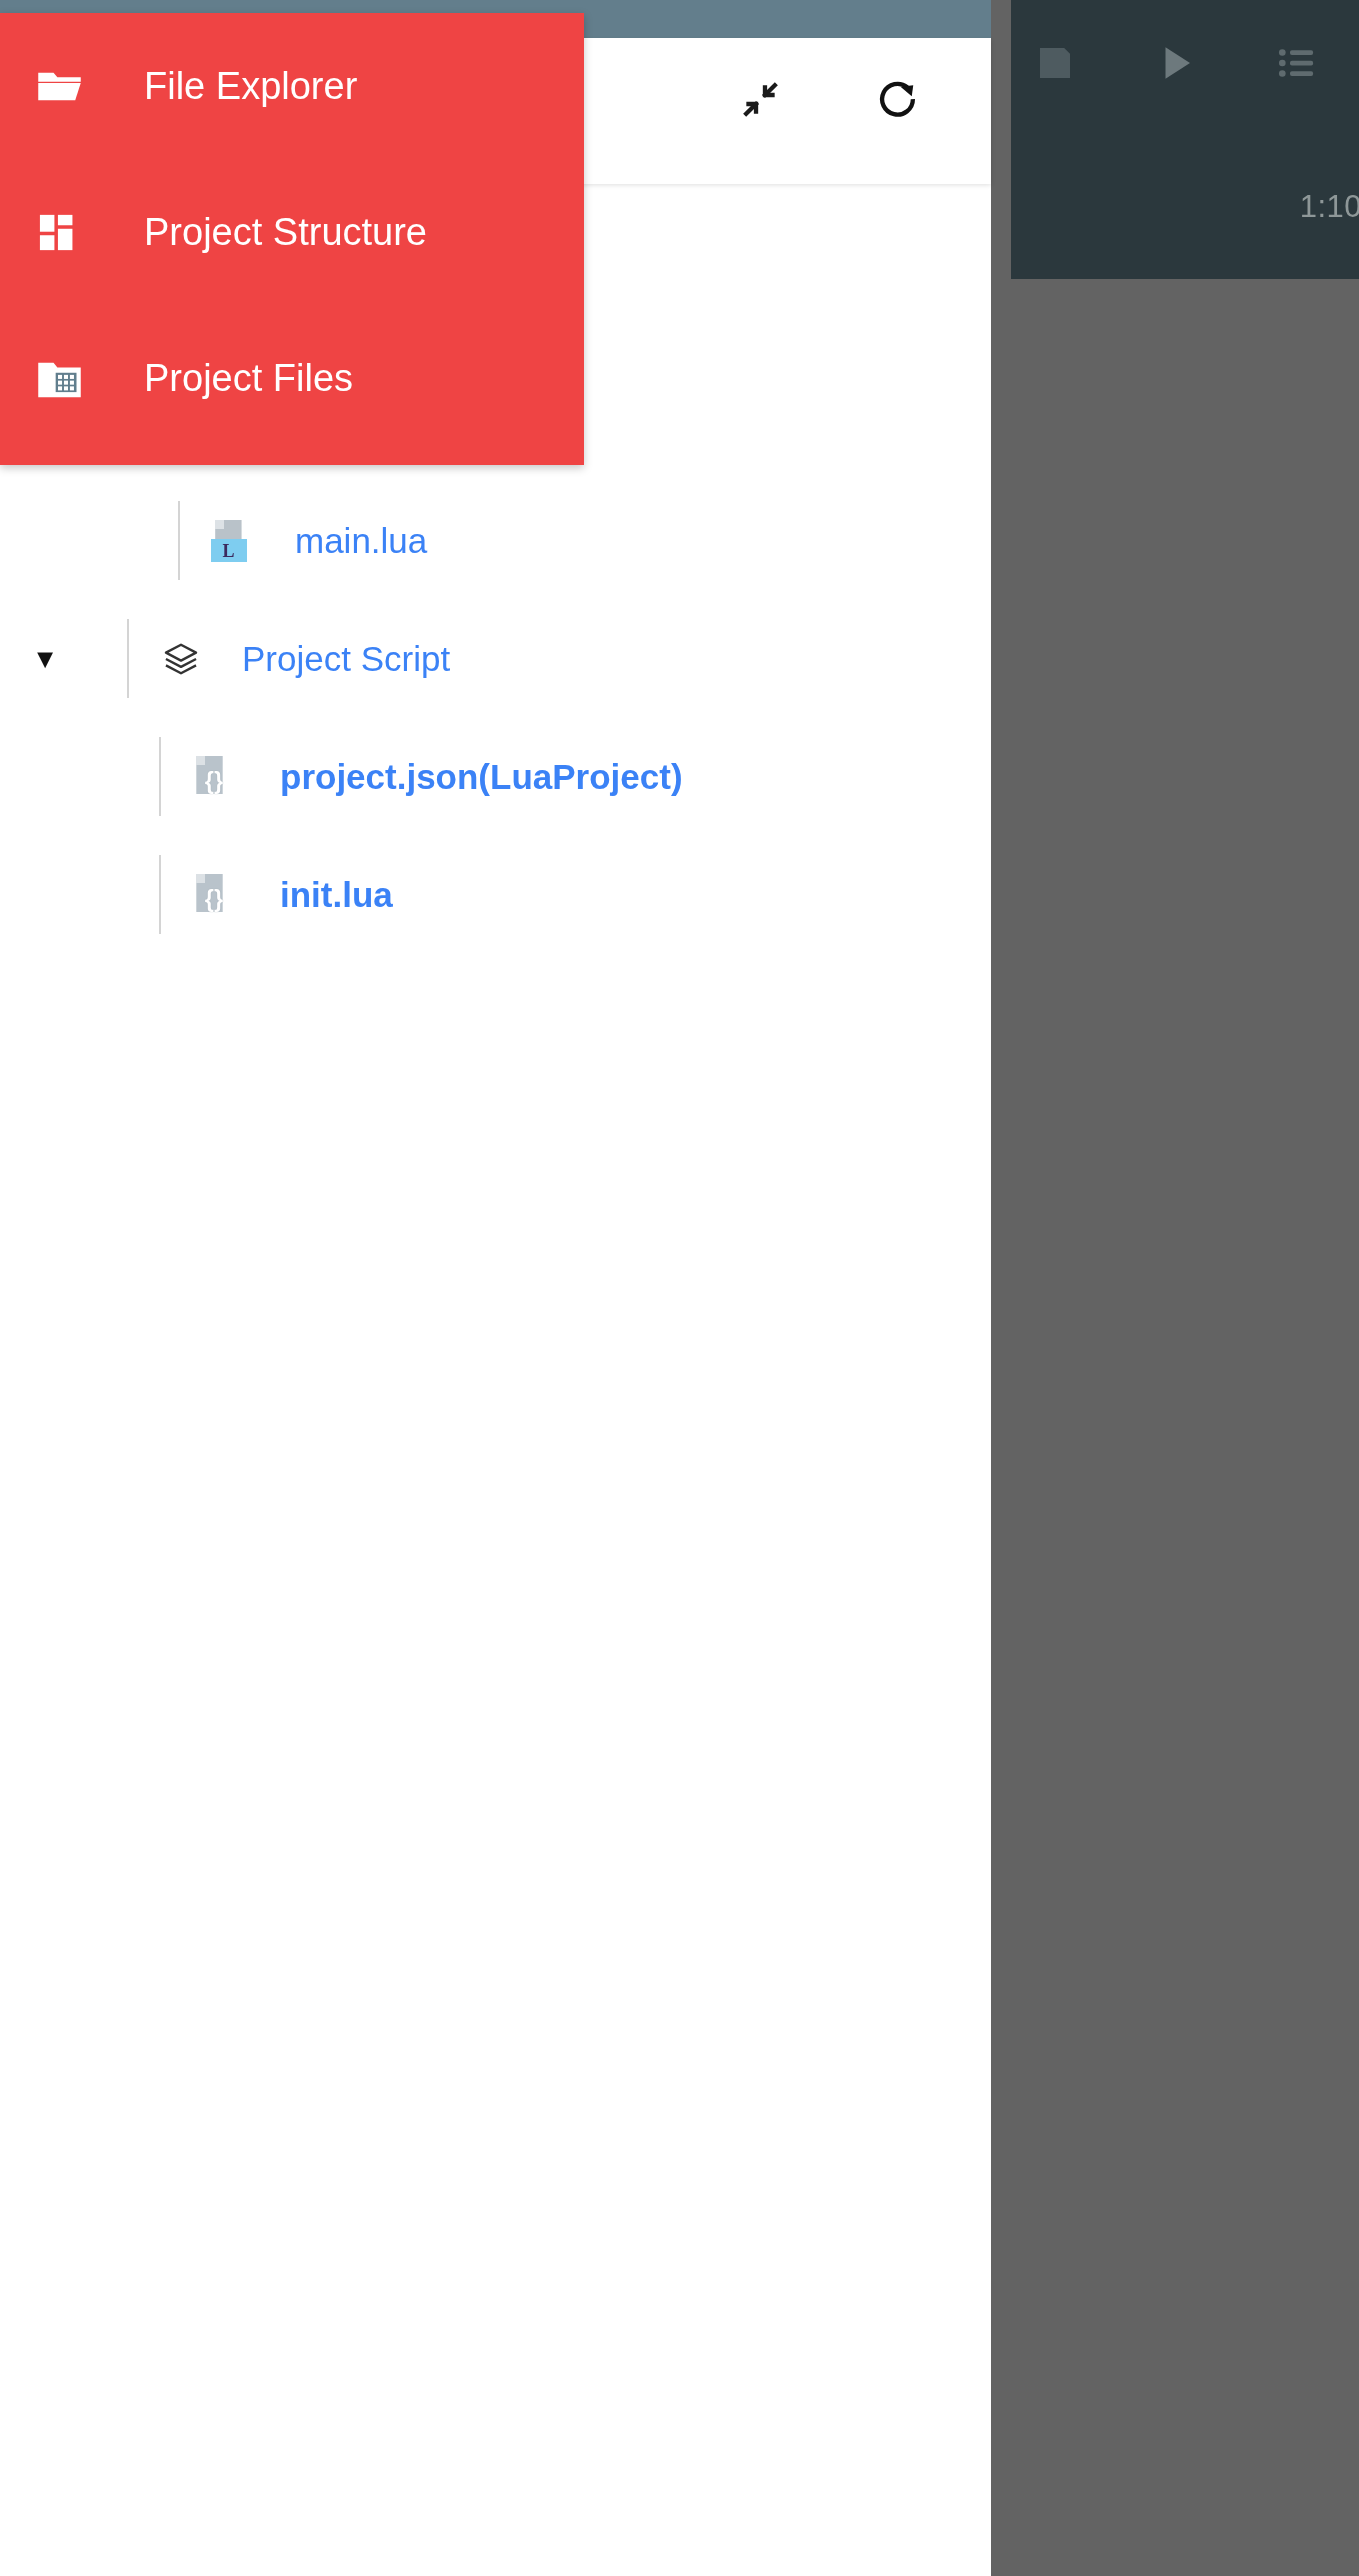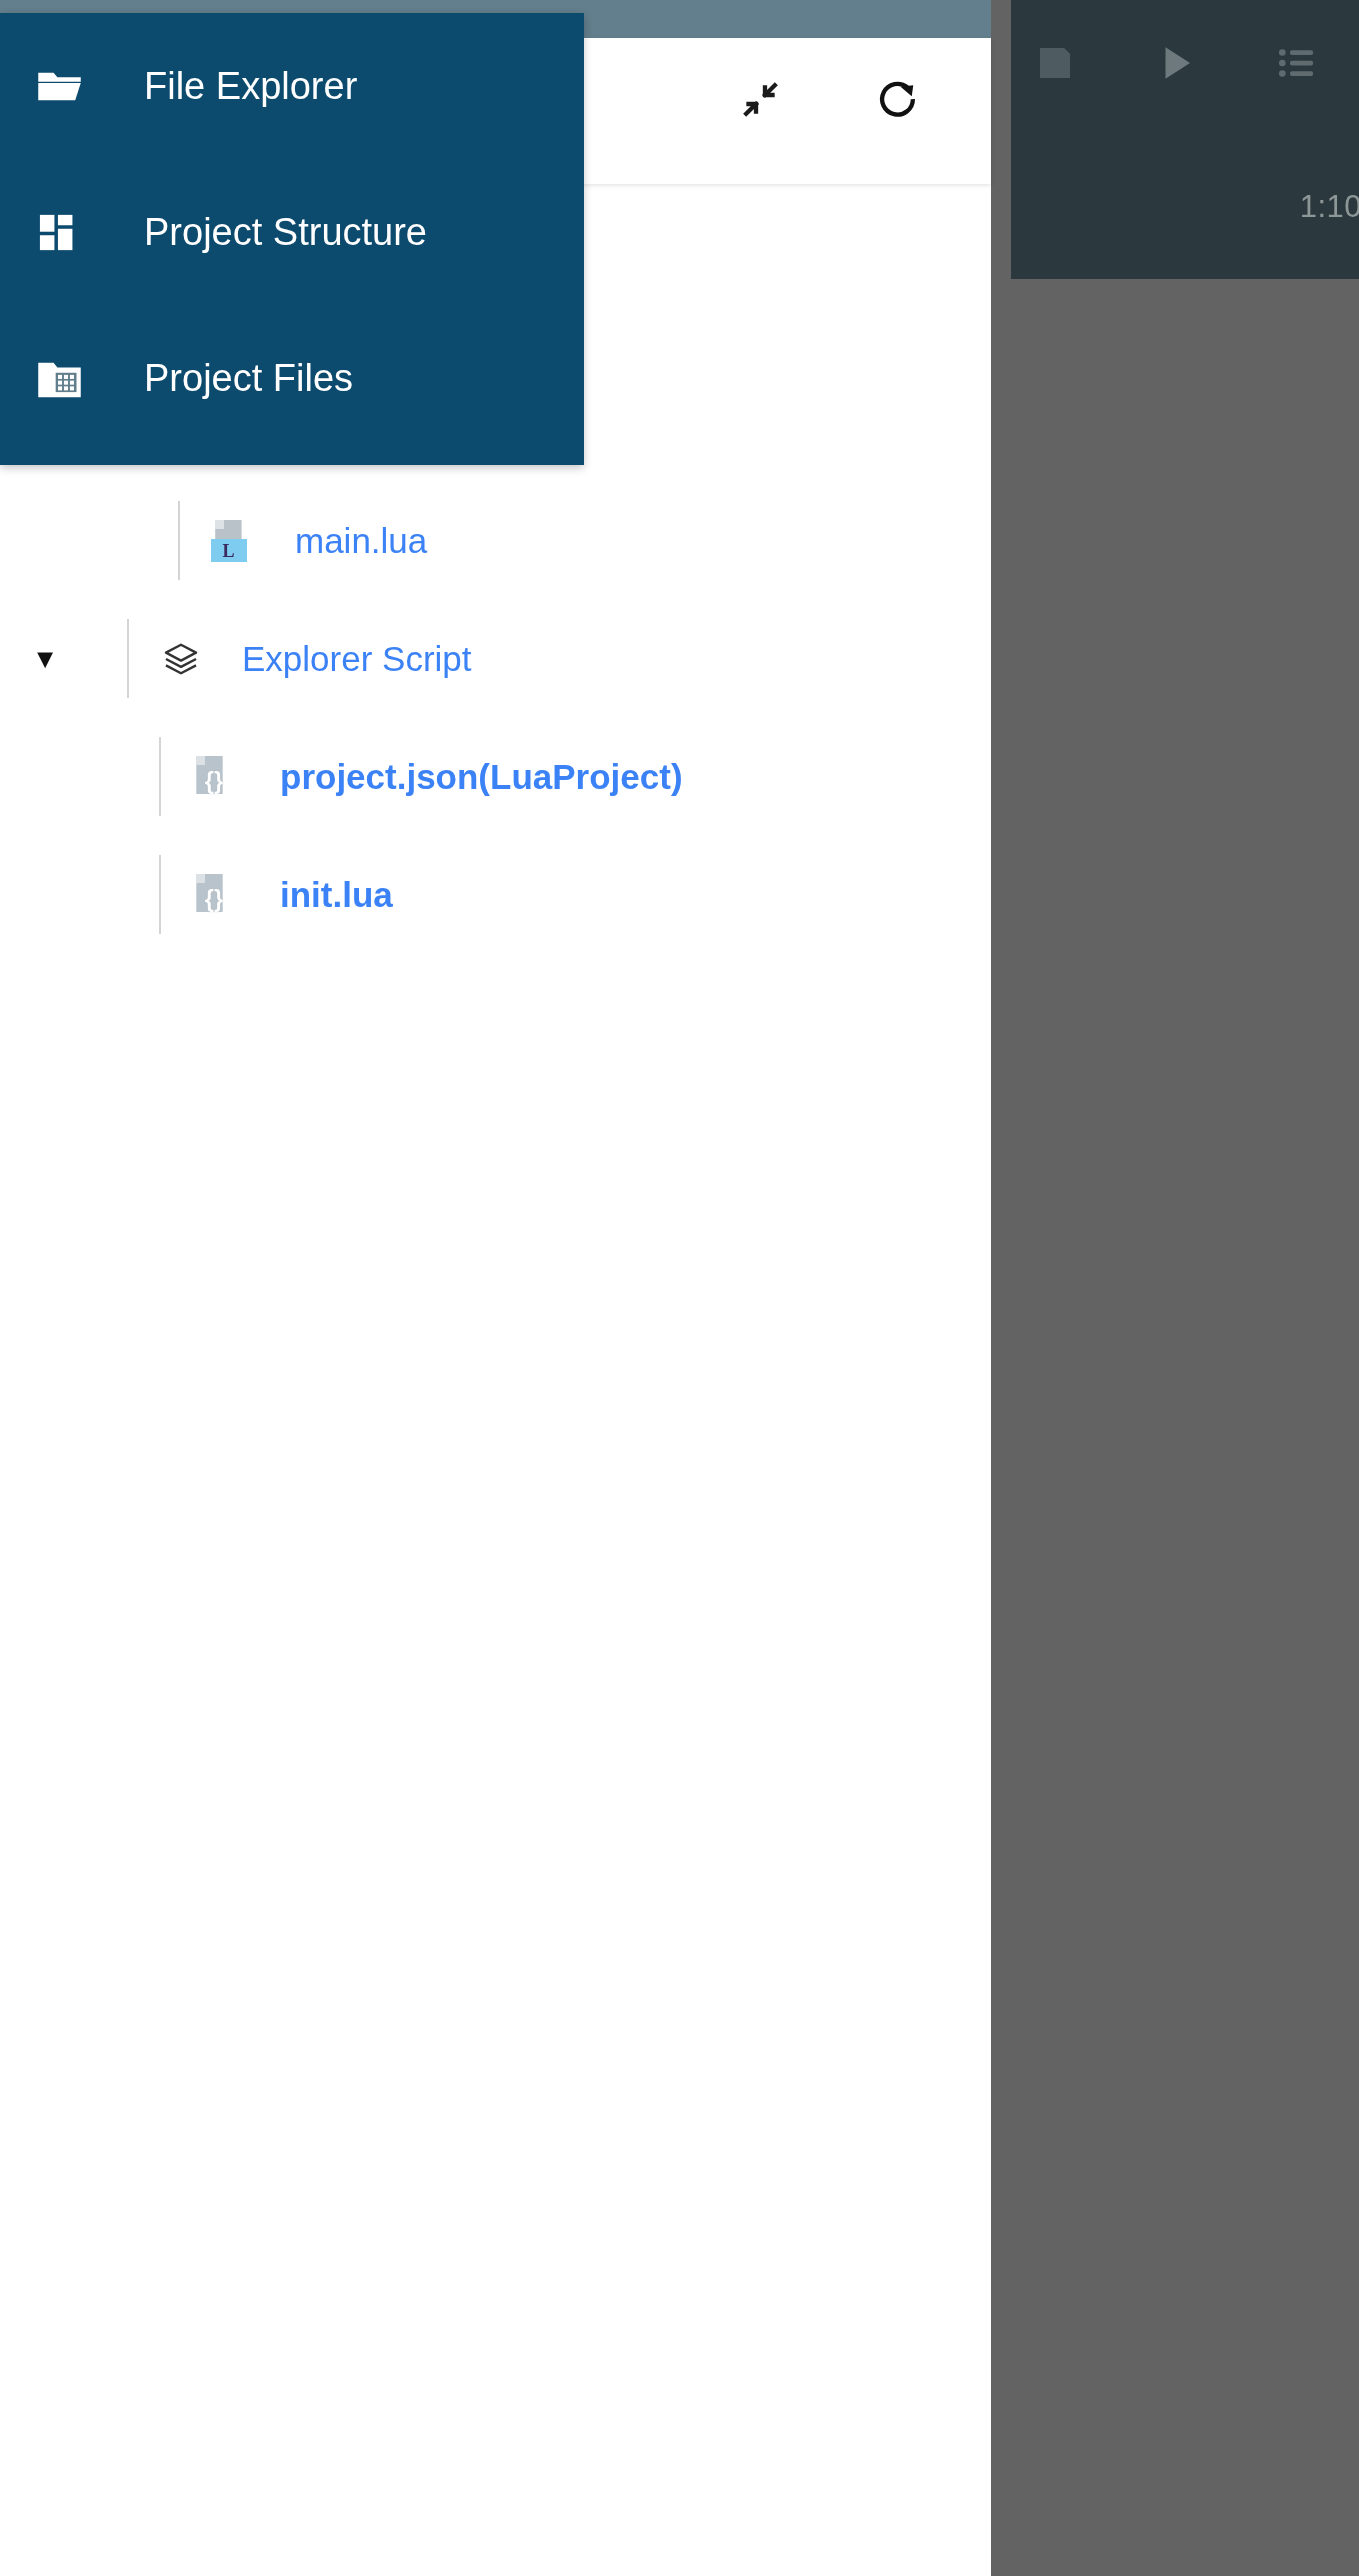--- a/index.html
+++ b/index.html
@@ -149,21 +149,21 @@
     font-size: 23.6px; color: #ffffff;
     font-family: "Liberation Sans", sans-serif;
     line-height: 1; font-weight: 600;
     text-shadow: 0 0 0.9px #8d9aa4;
   }
 
   
   .menu {
     position: absolute; left: 0; top: 13.2px;
     width: 584px; height: 452px;
-    background: #0c4a6e;
+    background: #ef4444;
     box-shadow: 0 2.8px 8.5px rgba(0,0,0,0.22);
   }
   .menu-item {
     position: relative; height: 146px;
     display: flex; align-items: center;
     cursor: pointer;
   }
   .menu-item .mi-icon {
     position: absolute; left: 30px;
     width: 59px; height: 59px;
@@ -284,21 +284,21 @@
     <div class="tree-row d1">
       <div class="twisty">▼</div>
       <div class="guide"></div>
       <div class="row-icon">
         <svg width="38" height="38" viewBox="0 0 24 24" fill="none" stroke="#333" stroke-width="1.5" stroke-linejoin="round">
           <path d="M12 3 L21.5 8 L12 13 L2.5 8 Z"></path>
           <path d="M2.5 12 L12 17 L21.5 12"></path>
           <path d="M2.5 16 L12 21 L21.5 16"></path>
         </svg>
       </div>
-      <div class="row-label">Explorer Script</div>
+      <div class="row-label">Project Script</div>
     </div>
 
     <div class="tree-row d2b">
       <div class="guide"></div>
       <div class="row-icon">
         <div class="json-ico">
             <div class="page"></div>
             <div class="fold"></div>
           <div class="braces">{}</div>
           </div>

